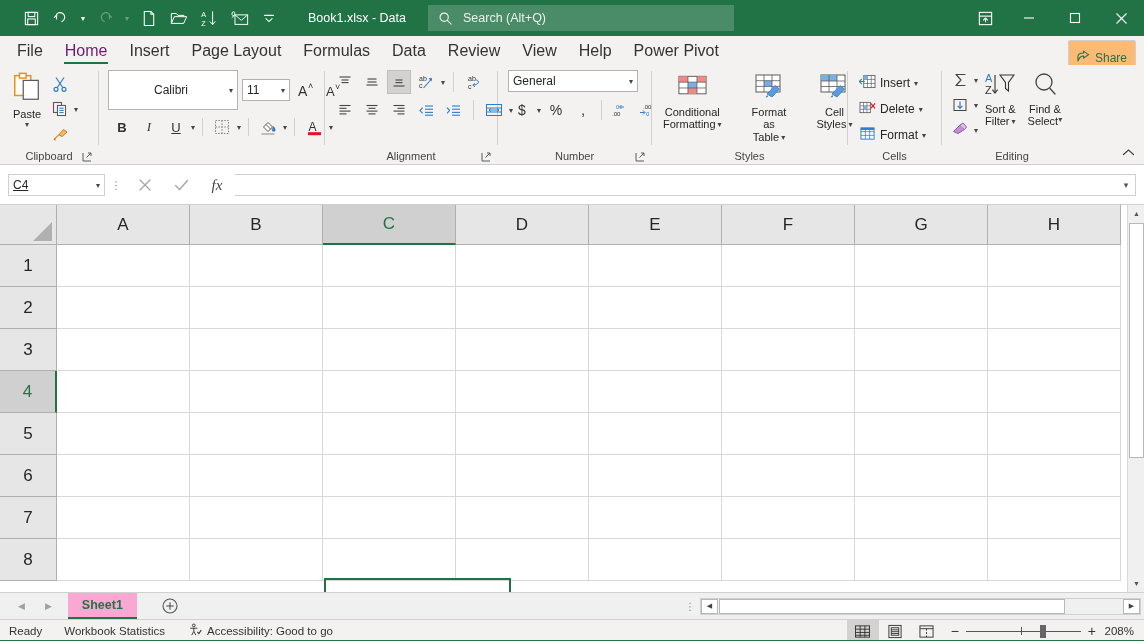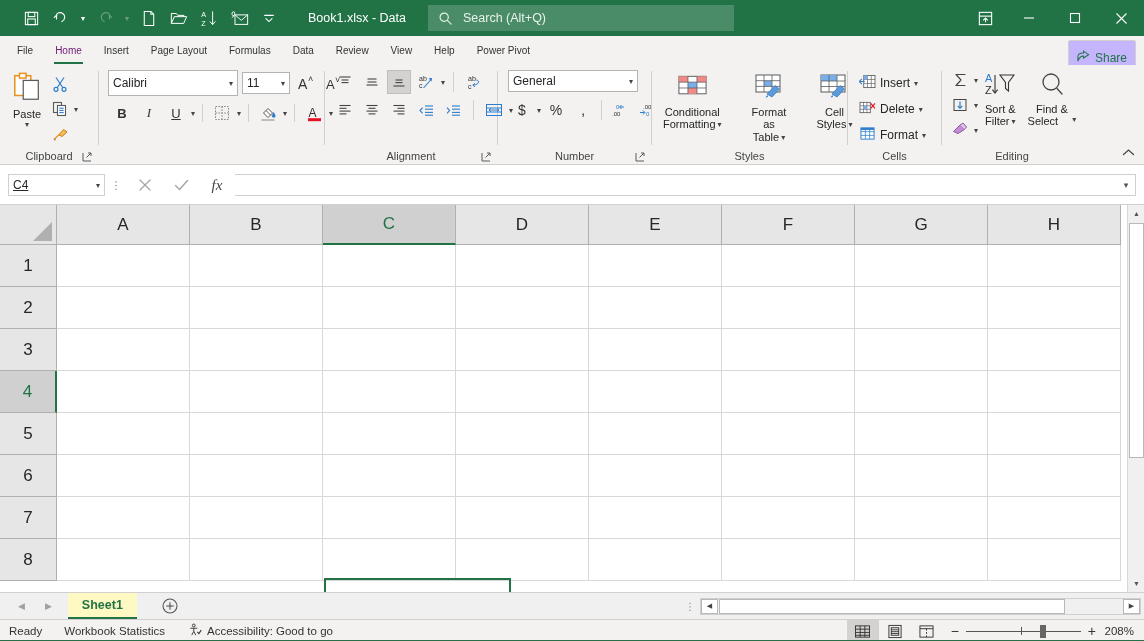--- a/index.html
+++ b/index.html
@@ -53,29 +53,29 @@
   .wincontrols { position:absolute; right:0; top:0; height:36px; display:flex; }
   .winbtn { width:46px; height:36px; display:flex; align-items:center; justify-content:center; color:#fff; }
 
   
   .tabbar {
     position:absolute; left:0; top:36px; width:1144px; height:29px;
     background:#f3f2f1; display:flex; align-items:flex-end;
   }
   .tab {
     height:29px; padding:0 11px; display:flex; align-items:center;
-    font-size:10px; color:#333; white-space:nowrap; position:relative;
+    font-size:16px; color:#333; white-space:nowrap; position:relative;
   }
   .tab.active { color:#701a75; font-weight:normal; }
   .tab.active::after {
     content:""; position:absolute; left:10px; right:10px; bottom:1px; height:2.5px; background:#217346;
   }
   .share-btn {
     position:absolute; right:8px; top:4px; height:35px;
-    border:1px solid #d2d0ce; background:#c4b5fd; border-radius:2px;
+    border:1px solid #d2d0ce; background:#fdba74; border-radius:2px;
     display:flex; align-items:center; gap:5px; padding:0 8px;
     color:#217346; font-size:12px;
   }
 
   
   .ribbon {
     position:absolute; left:0; top:65px; width:1144px; height:100px;
     background:#f3f2f1; border-bottom:1px solid #d2d0ce;
     display:flex; align-items:stretch;
   }
@@ -97,22 +97,22 @@
     display:flex; align-items:center; justify-content:center;
     width:24px; height:24px; color:#333;
   }
   .smbtn.active { background:#d4d2d0; border:1px solid #c0bebc; }
   .caret { font-size:8px; color:#444; display:inline-block; }
 
   .ctrl-row { display:flex; align-items:center; gap:2px; }
 
   
   .fontname {
-    width:130px; height:26px; border:1px solid #b5b3b1; background:#fff;
-    display:flex; align-items:center; padding:0 4px; font-size:12px;
+    width:130px; height:40px; border:1px solid #b5b3b1; background:#fff;
+    display:flex; align-items:center; padding:0 4px; font-size:12px;text-align:center;
   }
   .fontname .v { flex:1; }
   .fontsize {
     width:48px; height:22px; border:1px solid #b5b3b1; background:#fff;
     display:flex; align-items:center; padding:0 4px; font-size:12px;
   }
   .fontsize .v { flex:1; }
   .numfmt {
     width:130px; height:22px; border:1px solid #b5b3b1; background:#fff;
     display:flex; align-items:center; padding:0 4px; font-size:12px;
@@ -189,21 +189,21 @@
 
   
   .sheetbar {
     position:absolute; left:0; top:592px; width:1144px; height:27px;
     background:#f0f0f0; display:flex; align-items:center;
     border-top:1px solid #d2d0ce;
   }
   .nav-arrows { display:flex; align-items:center; margin-left:18px; gap:20px; }
   .nav-arrow { color:#a0a0a0; font-size:9px; }
   .sheettab {
-    margin-left:16px; height:26px; padding:0 14px; background:#fef9c3;
+    margin-left:16px; height:26px; padding:0 14px; background:#f9a8d4;
     display:flex; align-items:center; font-size:12.5px; color:#217346; font-weight:bold;
     border-bottom:2px solid #217346;
   }
   .addsheet { margin-left:22px; width:22px; height:22px; display:flex; align-items:center; justify-content:center; color:#555; }
   .hscroll-area { position:absolute; left:680px; top:594px; width:464px; height:24px; display:flex; align-items:center; }
   .hs-dots { width:20px; text-align:center; color:#888; font-size:10px; }
   .hs-track { position:relative; flex:1; height:17px; background:#f0f0f0; border:1px solid #d0d0d0; margin-right:3px; display:flex; align-items:center; }
   .hs-arrow { width:17px; height:15px; display:flex; align-items:center; justify-content:center; color:#444; font-size:7px; background:#fff; border:1px solid #b8b8b8; }
   .hs-thumb { position:absolute; left:18px; width:346px; height:15px; background:#fff; border:1px solid #b8b8b8; }
 
@@ -807,21 +807,21 @@
           </span>
         </div>
         <div class="bigbtn">
           <span>
             <svg width="28" height="27" viewBox="0 0 28 27" fill="none" stroke="#444" stroke-width="1.3">
               <circle cx="13" cy="11" r="8"></circle>
                 <path d="M19 17.5 L24 23" stroke-linecap="round"></path>
             </svg>
           </span>
           <span class="lbl">Find &amp;</span>
-          <span style="display:flex;align-items:flex-start;gap:14px">
+          <span style="display:flex;align-items:flex-start;gap:0">
             <span>Select</span>
             <span class="caret">▾</span>
           </span>
         </div>
       </div>
       <div class="group-label">
         <span>Editing</span>
       </div>
     </div>
 

